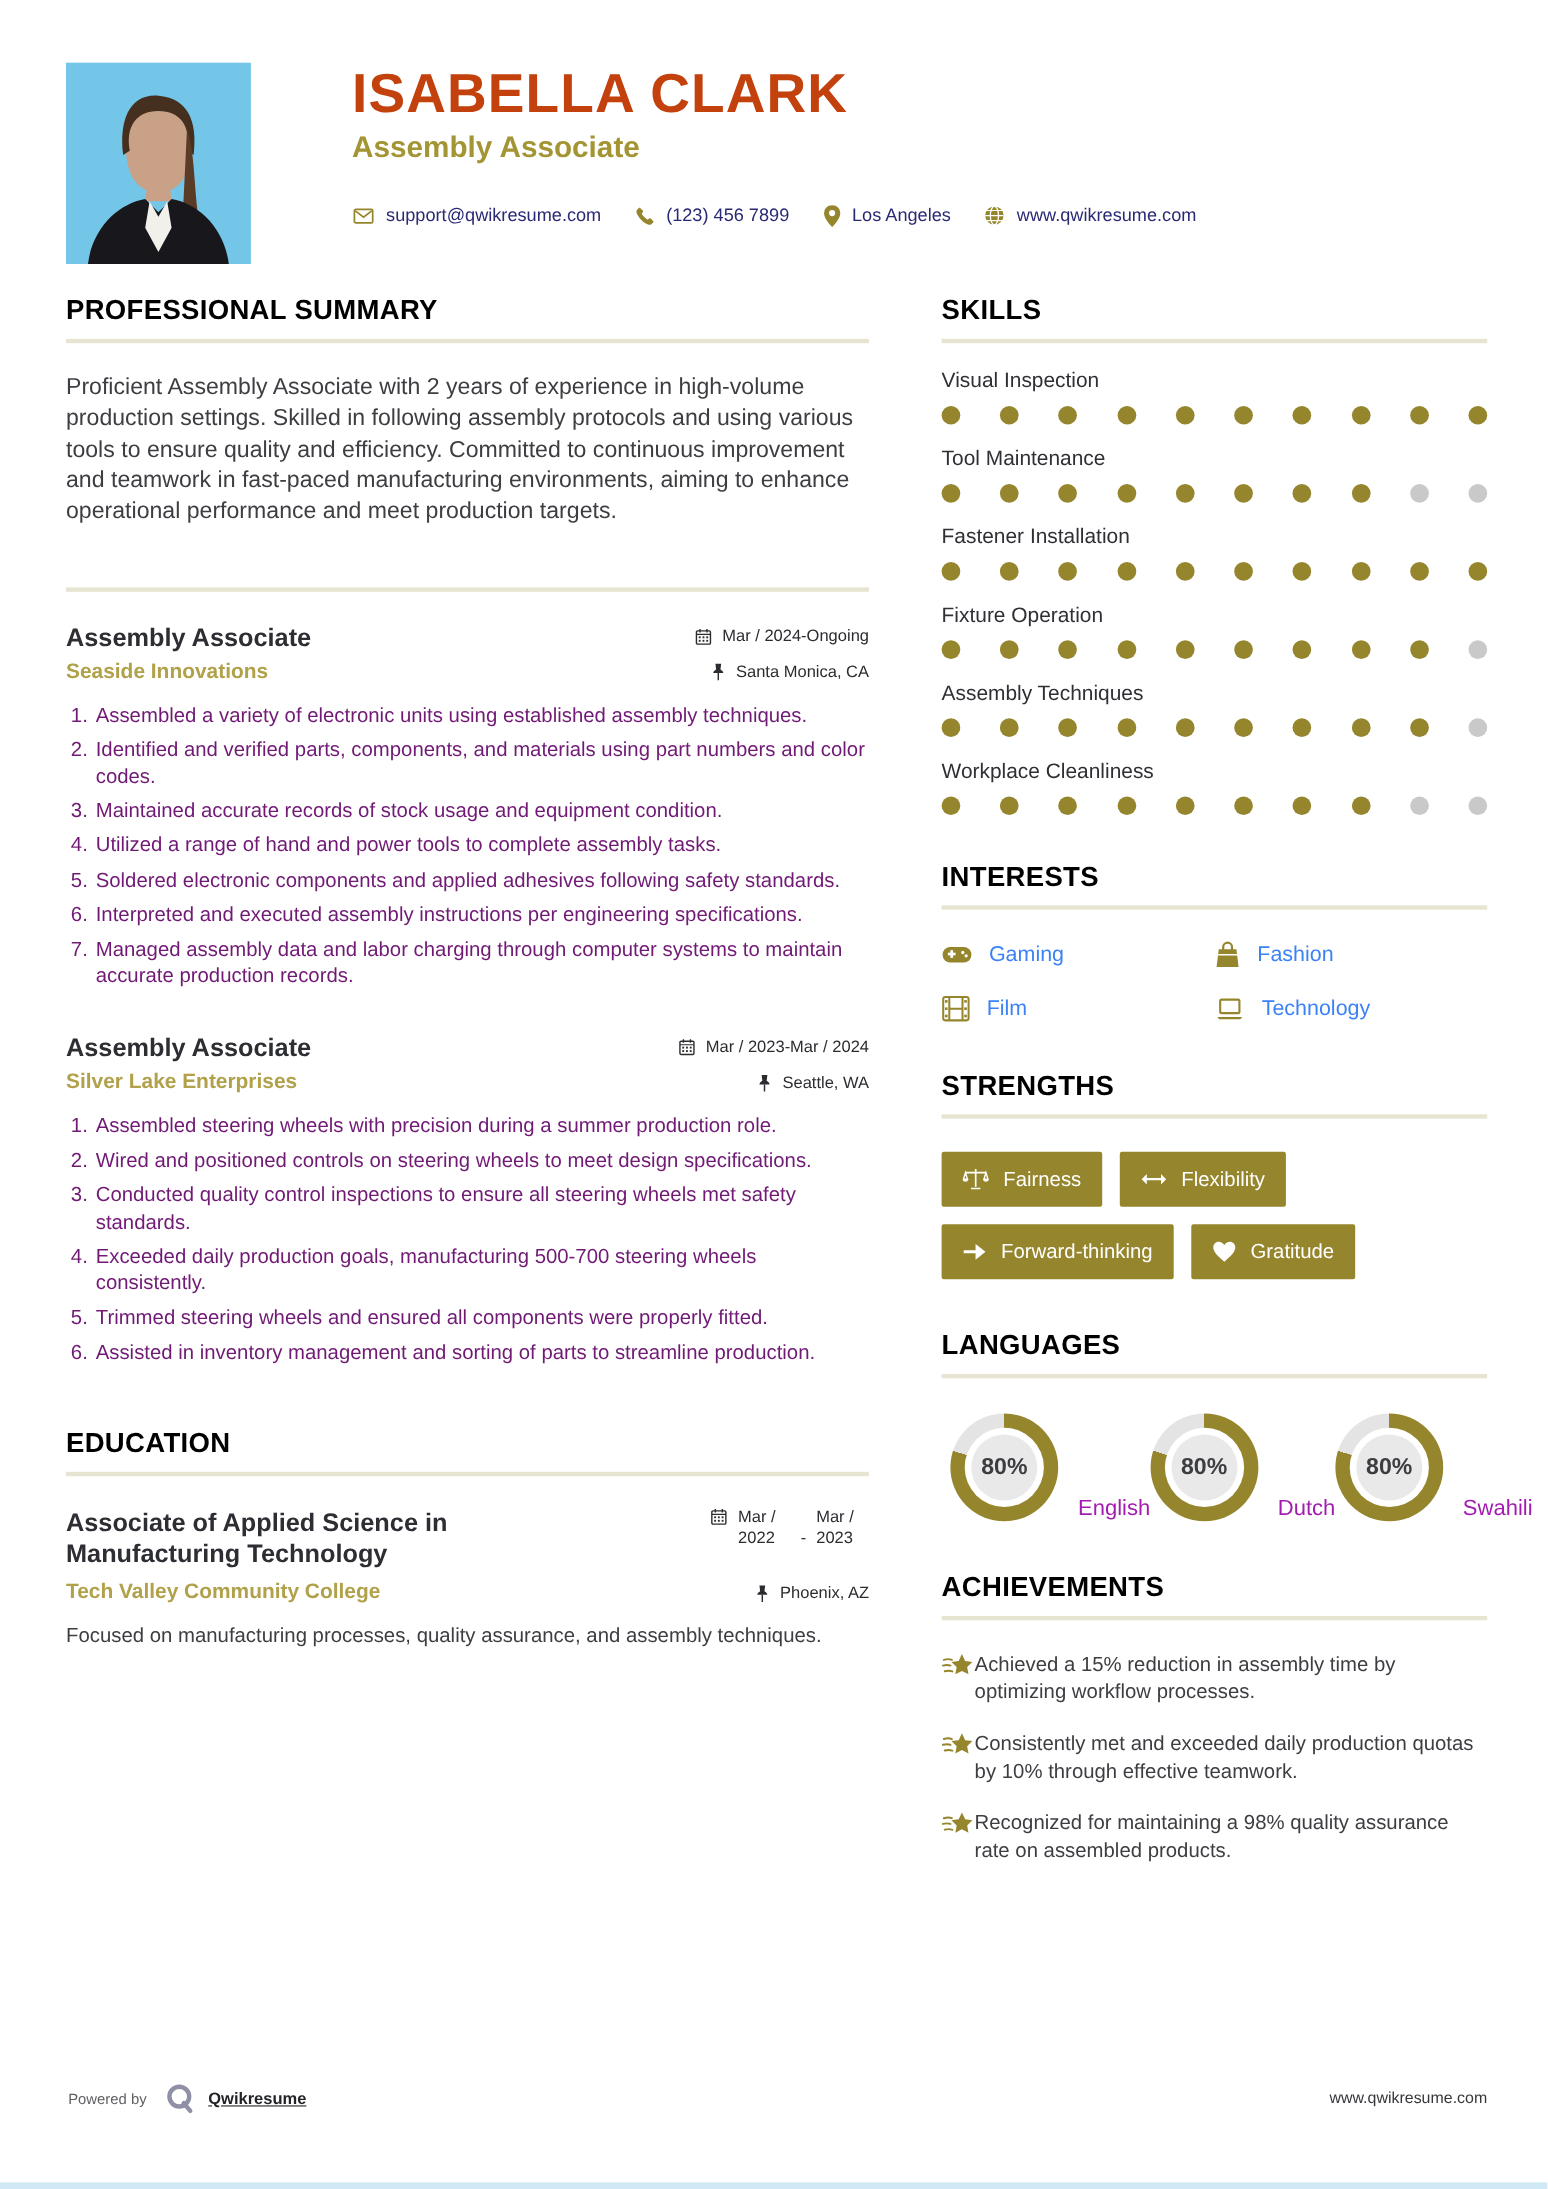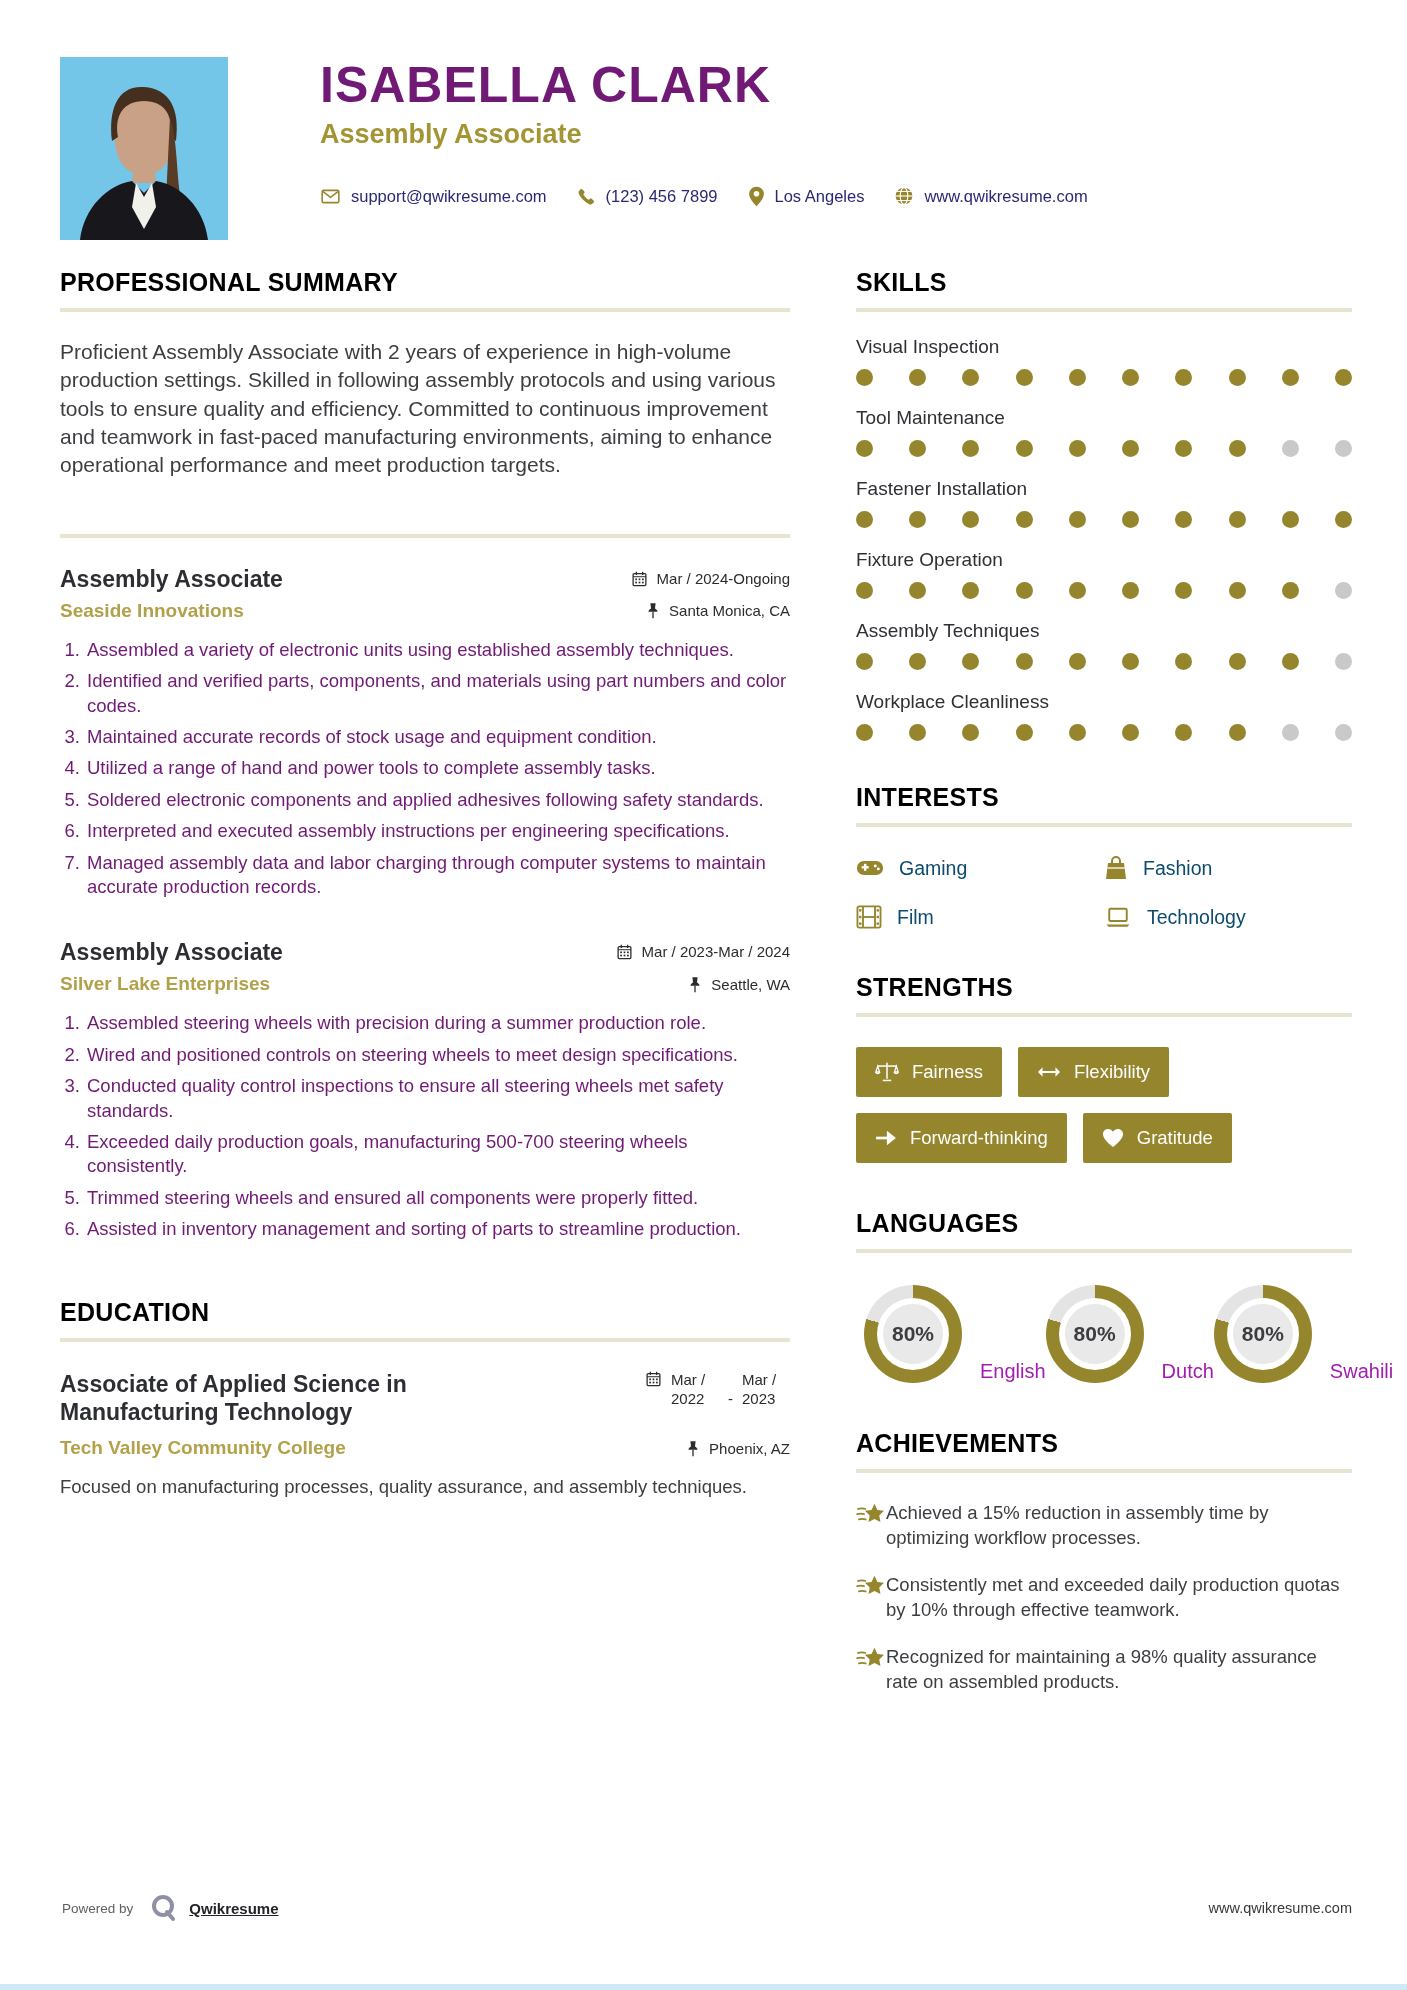--- a/index.html
+++ b/index.html
@@ -17,21 +17,21 @@
   
   .header { position: absolute; left: 60px; top: 57px; right: 55px; display: flex; }
   .photo {
     flex: none; width: 168px; height: 183px;
     background: #74c6e9; position: relative; overflow: hidden;
   }
   .photo svg { position: absolute; left: 0; top: 0; }
   .header-main { margin-left: 92px; padding-top: 2px; }
   .name {
     margin: 0; font-size: 50px; font-weight: bold;
-    color: #701a75; letter-spacing: 1px; line-height: 1.05;
+    color: #c2410c; letter-spacing: 1px; line-height: 1.05;
   }
   .role-title { margin-top: 7px; font-size: 27px; font-weight: 600; color: #a39434; }
   .contact-row { display: flex; align-items: center; gap: 30px; margin-top: 36px; }
   .contact-item { display: flex; align-items: center; gap: 10px; color: #292974; font-size: 16.5px; }
   .contact-item svg { flex: none; }
 
   
   .columns { position: absolute; left: 60px; top: 268px; right: 55px; display: flex; gap: 66px; }
   .col-left { flex: none; width: 730px; }
   .col-right { flex: 1; min-width: 0; }
@@ -68,21 +68,21 @@
   
   .skills-list { margin-top: 24px; }
   .skill { margin-bottom: 21px; }
   .skill-name { font-size: 19px; color: #2f3035; margin-bottom: 11px; }
   .dots { display: flex; justify-content: space-between; }
   .dot { width: 17px; height: 17px; border-radius: 50%; background: #c9c9c9; }
   .dot.filled { background: #95852d; }
 
   .sec-interests { margin-top: 42px; }
   .interests-grid { display: grid; grid-template-columns: 1fr 1fr; row-gap: 24px; margin-top: 28px; }
-  .interest { display: flex; align-items: center; gap: 15px; font-size: 19.5px; color: #0c4a6e; }
+  .interest { display: flex; align-items: center; gap: 15px; font-size: 19.5px; color: #3b82f6; }
   .interest svg { flex: none; }
 
   .sec-strengths { margin-top: 44px; }
   .badges { display: flex; flex-wrap: wrap; gap: 16px; margin-top: 30px; }
   .badge {
     display: inline-flex; align-items: center; gap: 13px;
     background: #95852d; color: #ffffff; font-size: 18.5px;
     padding: 14px 19px; border-radius: 2px;
   }
   .badge svg { flex: none; }

